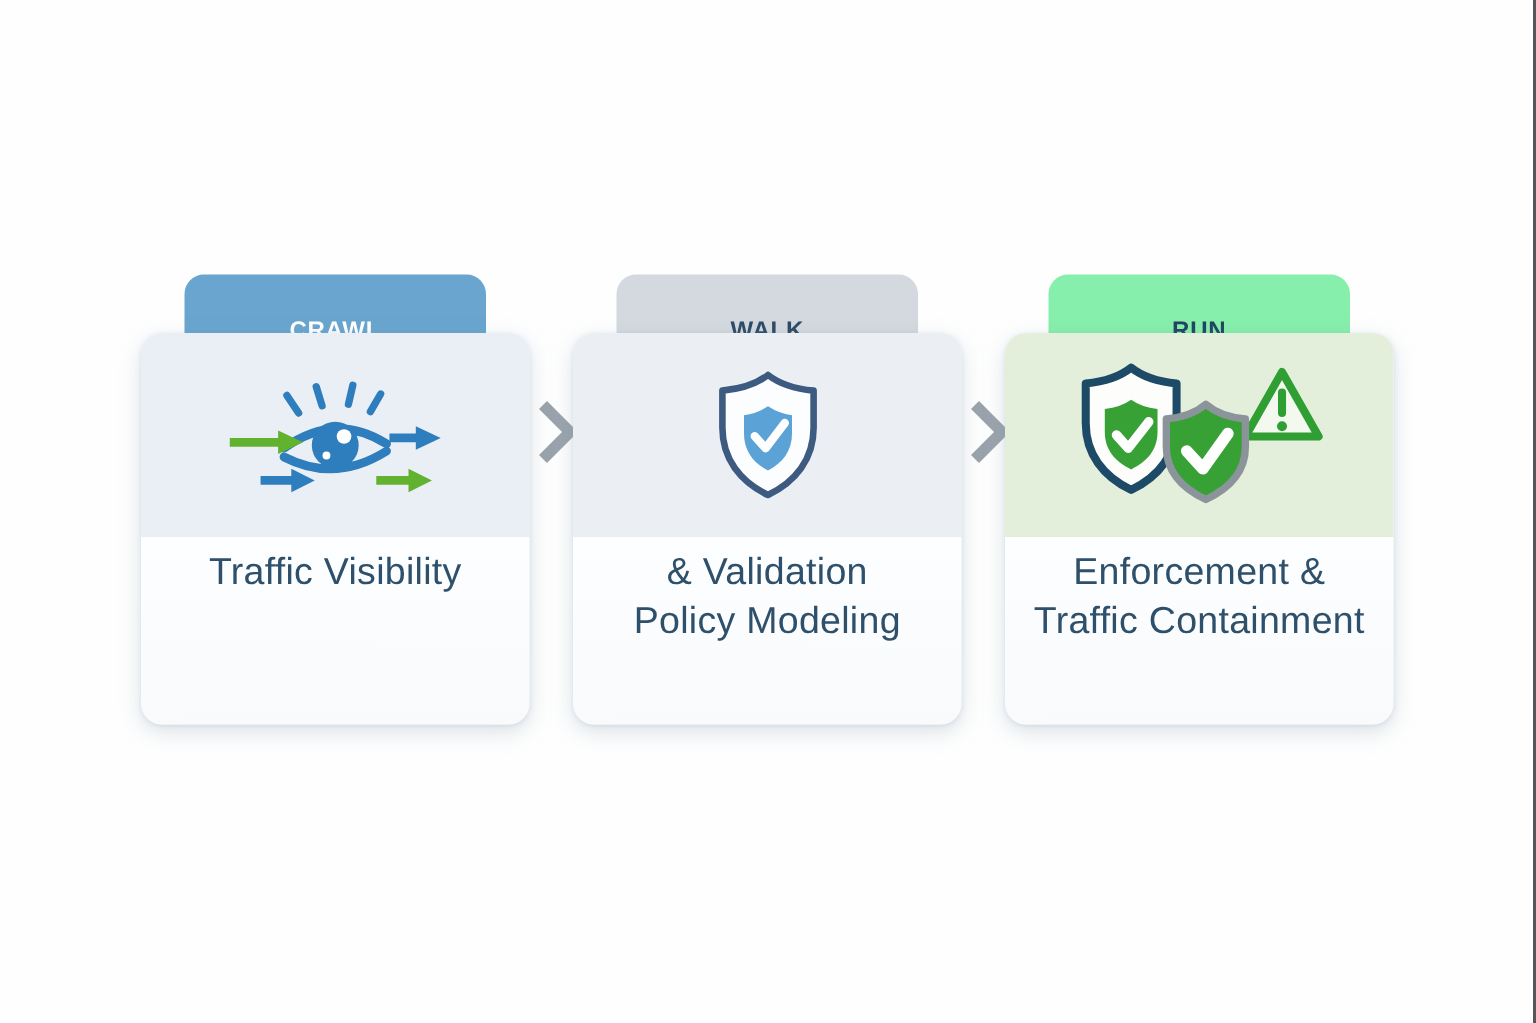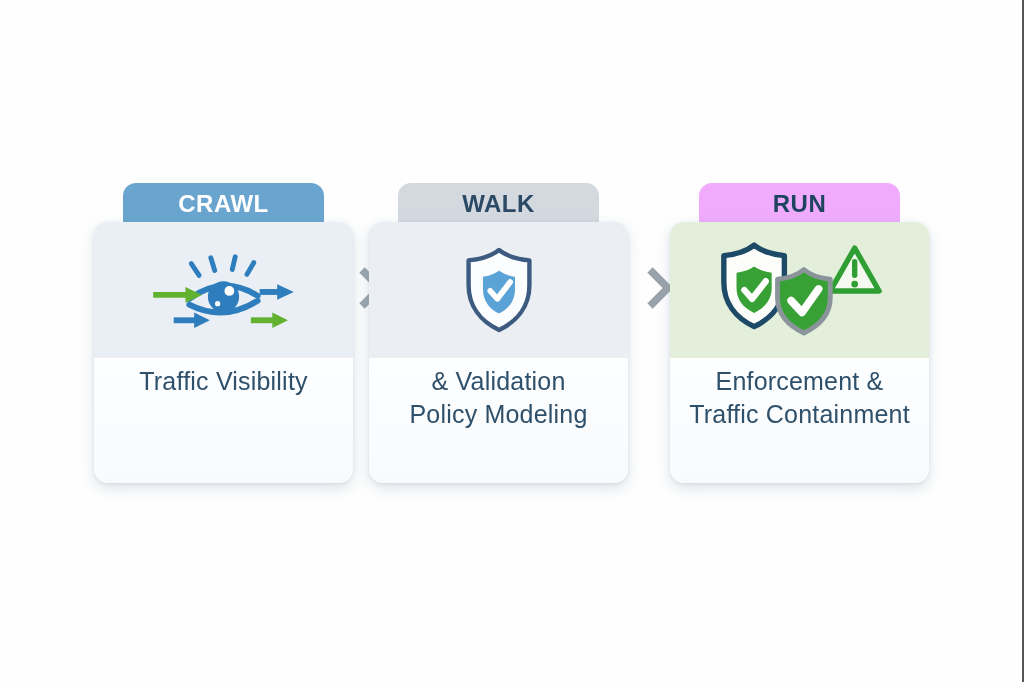--- a/index.html
+++ b/index.html
@@ -9,21 +9,21 @@
     position:relative; width:1024px; height:682px; margin:0 auto;
     background:#fefefe; overflow:hidden;
   }
   .stage { position:absolute; top:183px; width:259px; height:300px; }
   .stage-tab {
     position:absolute; top:0; left:29px; width:201px; height:52px;
     border-radius:13px 13px 0 0; z-index:1;
     display:flex; align-items:flex-start; justify-content:center;
   }
   .stage-tab .tab-label {
-    margin-top:7px; font-size:24px; font-weight:700; letter-spacing:0.5px;
+    margin-top:24px; font-size:16px; font-weight:700; letter-spacing:0.5px;
     line-height:28px;
   }
   .stage-card {
     position:absolute; top:39px; left:0; width:259px; height:261px;
     border-radius:14px; overflow:hidden; z-index:2; background:#fcfdfe;
     box-shadow:0 5px 14px rgba(130,155,175,0.28), 0 1px 3px rgba(130,155,175,0.18);
   }
   .icon-area {
     height:136px; display:flex; align-items:center; justify-content:center;
   }
@@ -86,21 +86,21 @@
       </div>
     </div>
   </div>
 
   <div class="chevron" style="left: 356px; color: rgb(154, 163, 171);">
     <svg width="28" height="44" viewBox="0 0 28 44">
       <polyline points="5,4 23,22 5,40" fill="none" stroke="currentColor" stroke-width="7.5"></polyline>
     </svg>
   </div>
 
-  <div class="stage" style="left:369px">
+  <div class="stage" style="left:382px">
     <div class="stage-tab" style="background: rgb(211, 217, 223); color: rgb(44, 74, 102);">
       <span class="tab-label">WALK</span>
     </div>
     <div class="stage-card">
       <div class="icon-area" style="background: rgb(235, 238, 242);">
         <svg width="80" height="90" viewBox="0 0 100 112">
           <path d="M50 6 C59 13 71 17.5 88 19 L88 50 C88 76 73 95 50 106 C27 95 12 76 12 50 L12 19 C29 17.5 41 13 50 6 Z" fill="#fbfdfe" stroke="#3d5a80" stroke-width="5.5" stroke-linejoin="round"></path>
           <path d="M50 32 Q59 38 70 39.5 L70 55 C70 69.5 62 79.5 50 85.5 C38 79.5 30 69.5 30 55 L30 39.5 Q41 38 50 32 Z" fill="#5ba3d6"></path>
           <polyline points="39,57 48,67 64,46" fill="none" stroke="#ffffff" stroke-width="7" stroke-linecap="round" stroke-linejoin="round"></polyline>
         </svg>
@@ -112,21 +112,21 @@
     </div>
   </div>
 
   <div class="chevron" style="left: 644px; color: rgb(154, 163, 171);">
     <svg width="28" height="44" viewBox="0 0 28 44">
       <polyline points="5,4 23,22 5,40" fill="none" stroke="currentColor" stroke-width="7.5"></polyline>
     </svg>
   </div>
 
   <div class="stage" style="left:670px">
-    <div class="stage-tab" style="background: #f0abfc; color: rgb(31, 68, 96);">
+    <div class="stage-tab" style="background: #86efac; color: rgb(31, 68, 96);">
       <span class="tab-label">RUN</span>
     </div>
     <div class="stage-card">
       <div class="icon-area" style="background: rgb(228, 239, 219);">
         <svg width="166" height="98" viewBox="0 0 170 100">
 
           <path d="M38 4 C45.5 10 55 13.5 69 14.8 L69 42 C69 63 57 78.5 38 87.5 C19 78.5 7 63 7 42 L7 14.8 C21 13.5 30.5 10 38 4 Z" fill="#fdfefc" stroke="#1d4a66" stroke-width="5.5" stroke-linejoin="round"></path>
           <path d="M38 26 Q45 31 56 32.3 L56 48 C56 60 49 68.3 38 73.5 C27 68.3 20 60 20 48 L20 32.3 Q31 31 38 26 Z" fill="#37a135"></path>
           <polyline points="28,50 36,59 50,41" fill="none" stroke="#ffffff" stroke-width="6.5" stroke-linecap="round" stroke-linejoin="round"></polyline>
 

